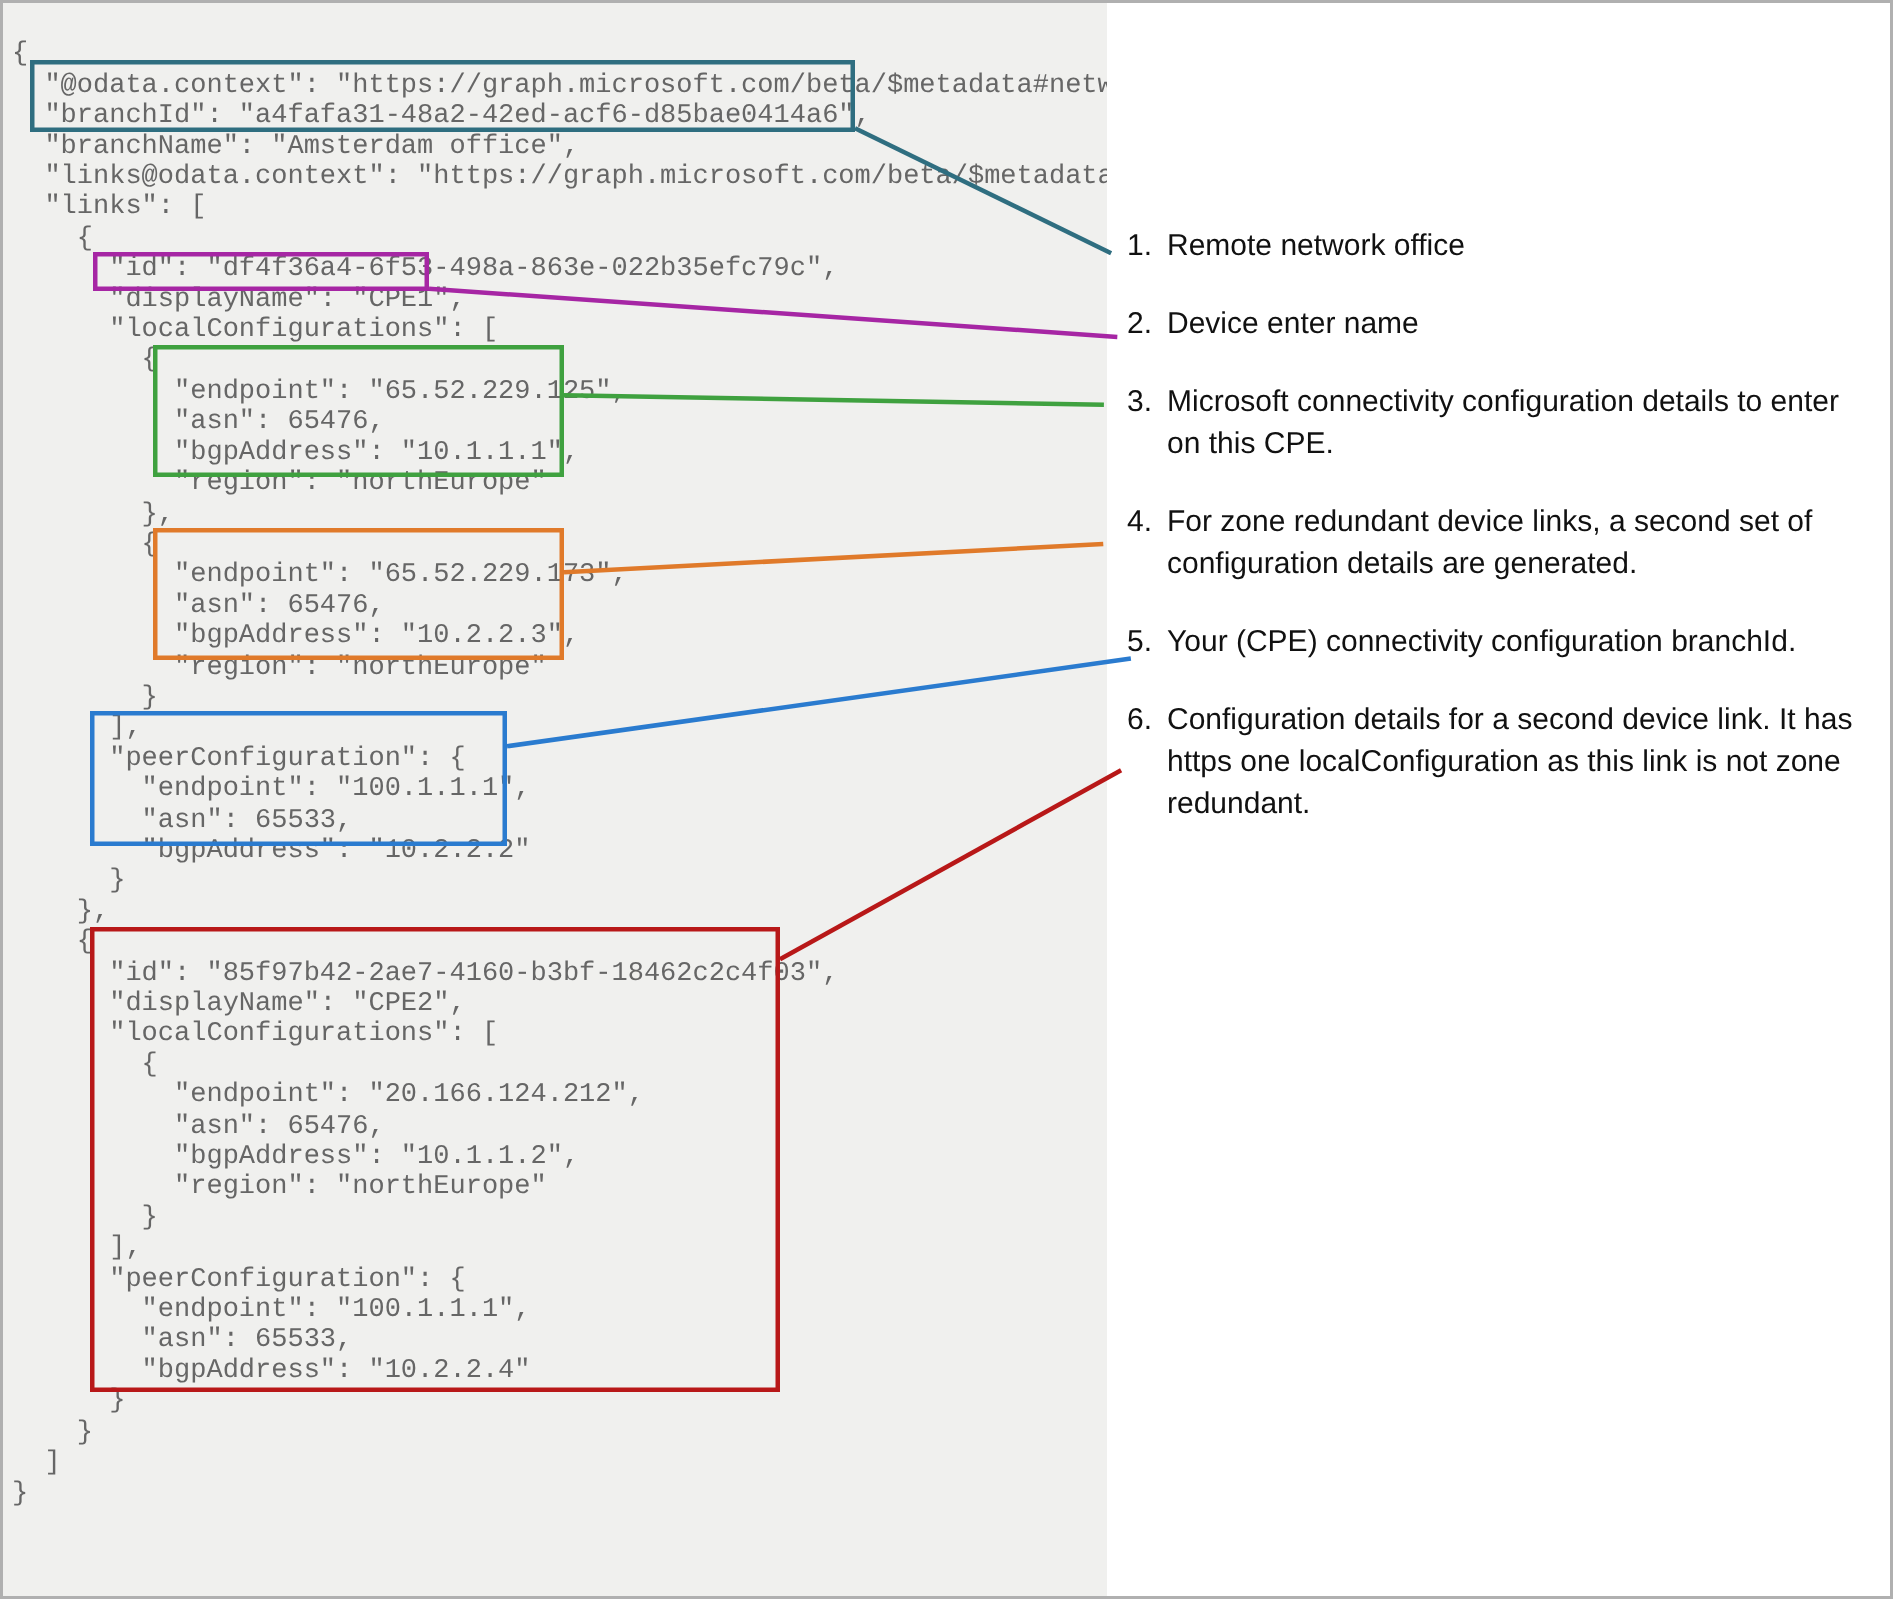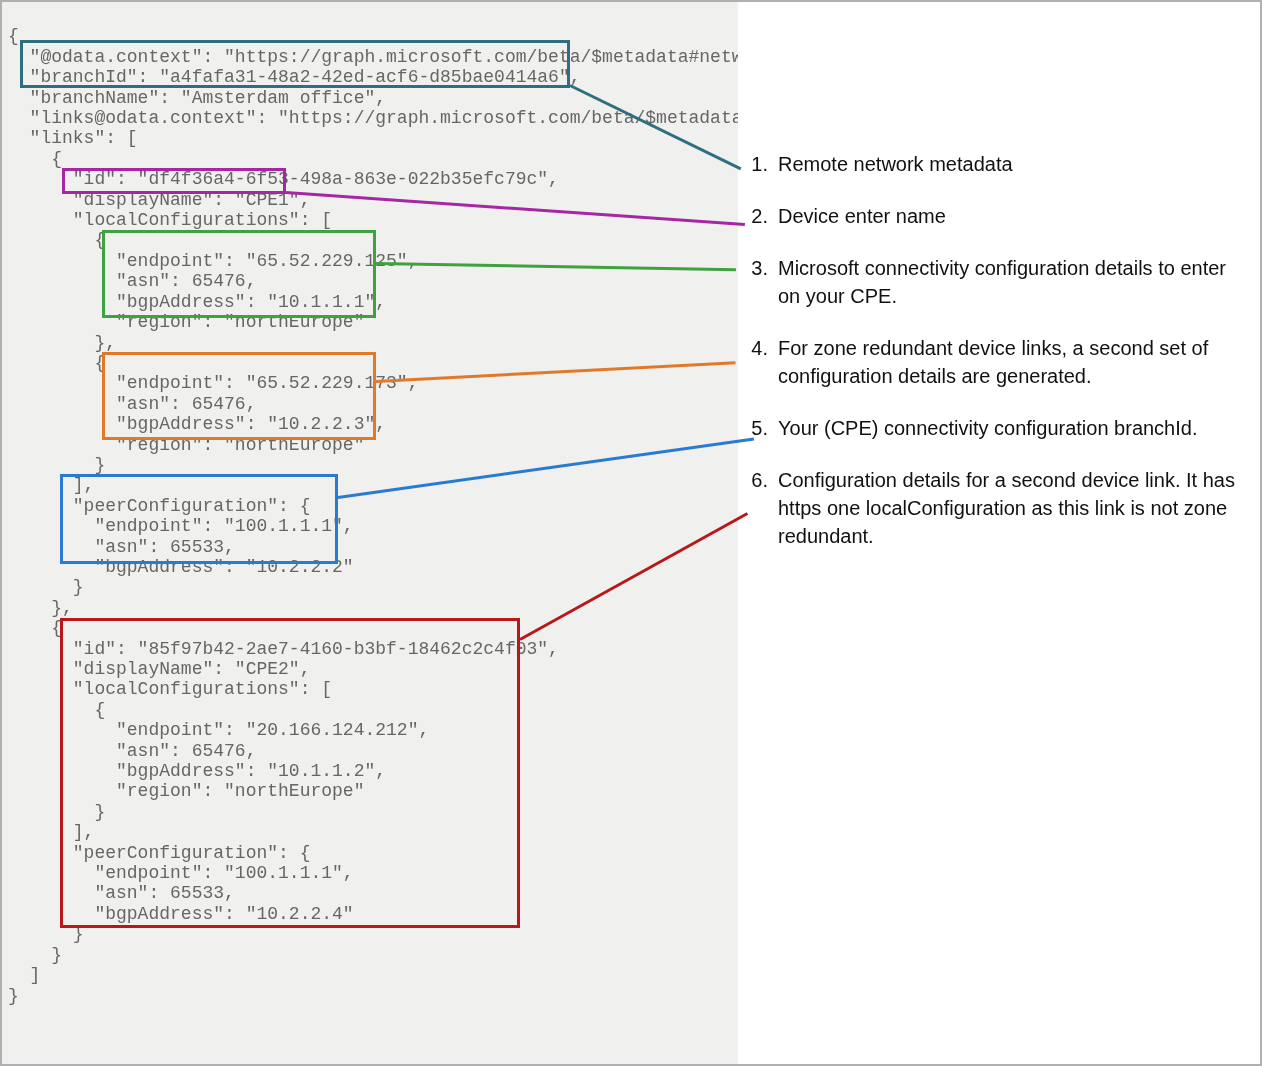--- a/index.html
+++ b/index.html
@@ -150,29 +150,29 @@
   <div class="line line-teal" style="left:568px; top:82px;  width:190px; transform: rotate(26deg);"></div>
   <div class="line line-purple" style="left:284px; top:189px; width:460px; transform: rotate(4deg);"></div>
   <div class="line line-green" style="left:374px; top:260px; width:360px; transform: rotate(1deg);"></div>
   <div class="line line-orange" style="left:374px; top:378px; width:360px; transform: rotate(-3deg);"></div>
   <div class="line line-blue" style="left:336px; top:494px; width:420px; transform: rotate(-8deg);"></div>
   <div class="line line-red" style="left:518px; top:636px; width:260px; transform: rotate(-29deg);"></div>
 
   <div class="legend">
     <div class="legend-item">
       <div class="legend-num">1.</div>
-      <div class="legend-text">Remote network metadata</div>
+      <div class="legend-text">Remote network office</div>
     </div>
     <div class="legend-item">
       <div class="legend-num">2.</div>
       <div class="legend-text">Device enter name</div>
     </div>
     <div class="legend-item">
       <div class="legend-num">3.</div>
-      <div class="legend-text">Microsoft connectivity configuration details to enter on your CPE.</div>
+      <div class="legend-text">Microsoft connectivity configuration details to enter on this CPE.</div>
     </div>
     <div class="legend-item">
       <div class="legend-num">4.</div>
       <div class="legend-text">For zone redundant device links, a second set of configuration details are generated.</div>
     </div>
     <div class="legend-item">
       <div class="legend-num">5.</div>
       <div class="legend-text">Your (CPE) connectivity configuration branchId.</div>
     </div>
     <div class="legend-item">

